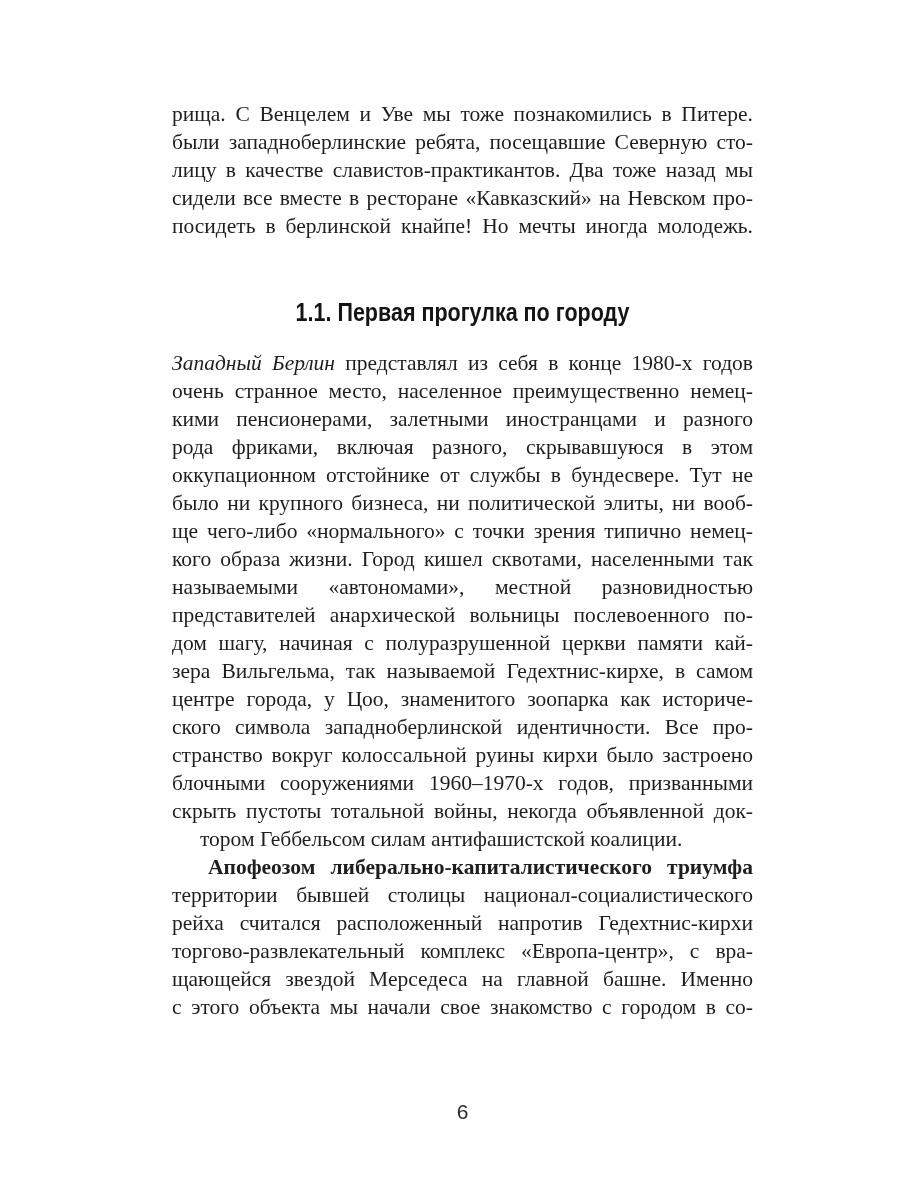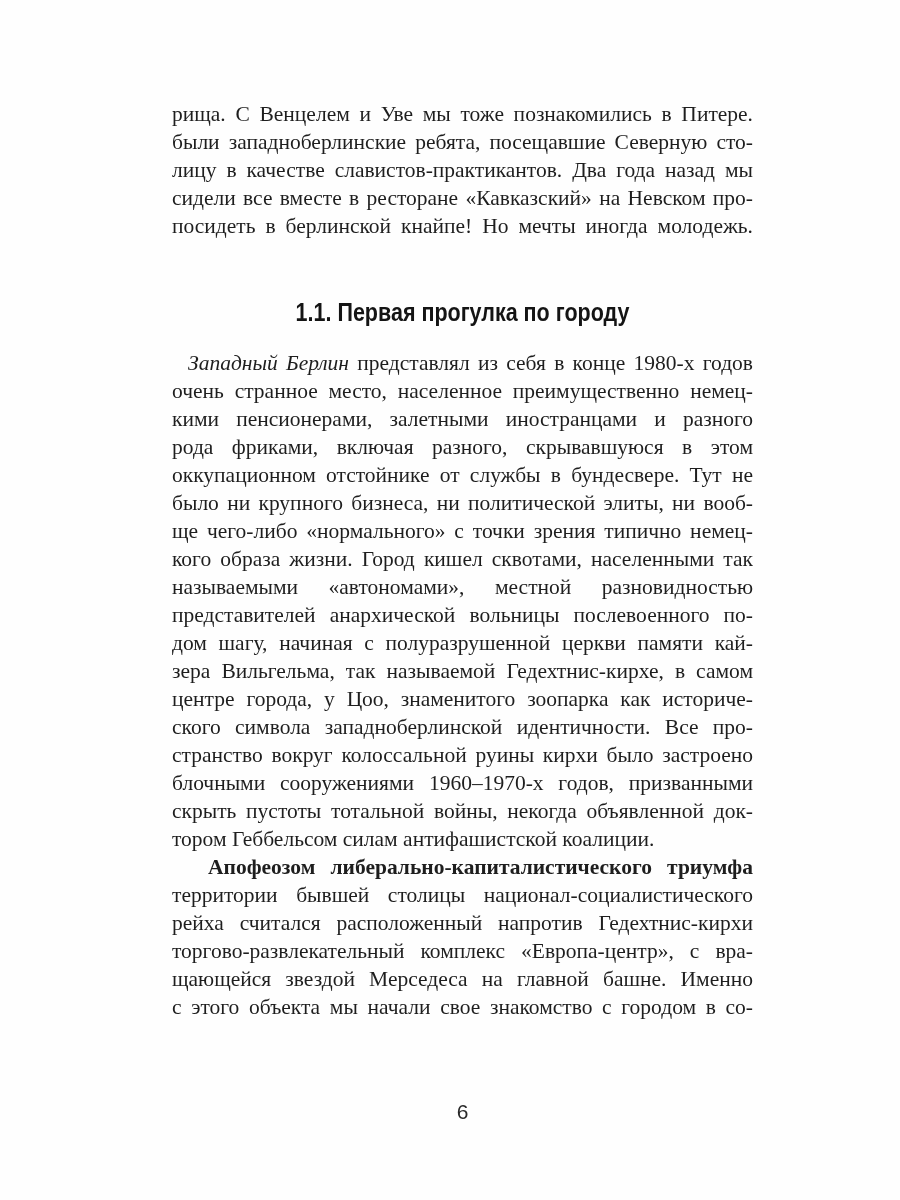--- a/index.html
+++ b/index.html
@@ -30,28 +30,28 @@
     font-size: 21.5px;
     line-height: 28px;
     height: 28px;
     text-align: justify;
     text-align-last: justify;
     overflow: hidden;
     white-space: normal;
   }
   .line.no-just {
     text-align-last: left;
+    margin-left: 28px;
   }
   .para.indent .line:first-child {
     text-indent: 36px;
     font-weight: bold;
   }
   .line em {
     font-style: italic;
-    margin-left: 16px;
   }
   .section-heading {
     font-family: "Liberation Sans", sans-serif;
     font-weight: 700;
     font-size: 25px;
     line-height: 30px;
     color: #141414;
     text-align: center;
     margin: 57px 0 22px 0;
     transform: scaleX(0.86);
@@ -70,21 +70,21 @@
 </style>
 </head>
 <body>
 
 <div class="page">
   <div class="content">
 
     <div class="para">
         <div class="line">рища. С Венцелем и Уве мы тоже познакомились в Питере. Это</div>
         <div class="line">были западноберлинские ребята, посещавшие Северную сто-</div>
-        <div class="line">лицу в качестве славистов-практикантов. Два года назад мы</div>
+        <div class="line">лицу в качестве славистов-практикантов. Два тоже назад мы</div>
         <div class="line">сидели все вместе в ресторане «Кавказский» на Невском про-</div>
         <div class="line">посидеть в берлинской кнайпе! Но мечты иногда молодежь.</div>
       </div>
 
     <h2 class="section-heading">1.1. Первая прогулка по городу</h2>
 
     <div class="para">
         <div class="line"><em>Западный Берлин </em>представлял из себя в конце 1980-х годов</div>
         <div class="line">очень странное место, населенное преимущественно немец-</div>
         <div class="line">кими пенсионерами, залетными иностранцами и разного</div>

